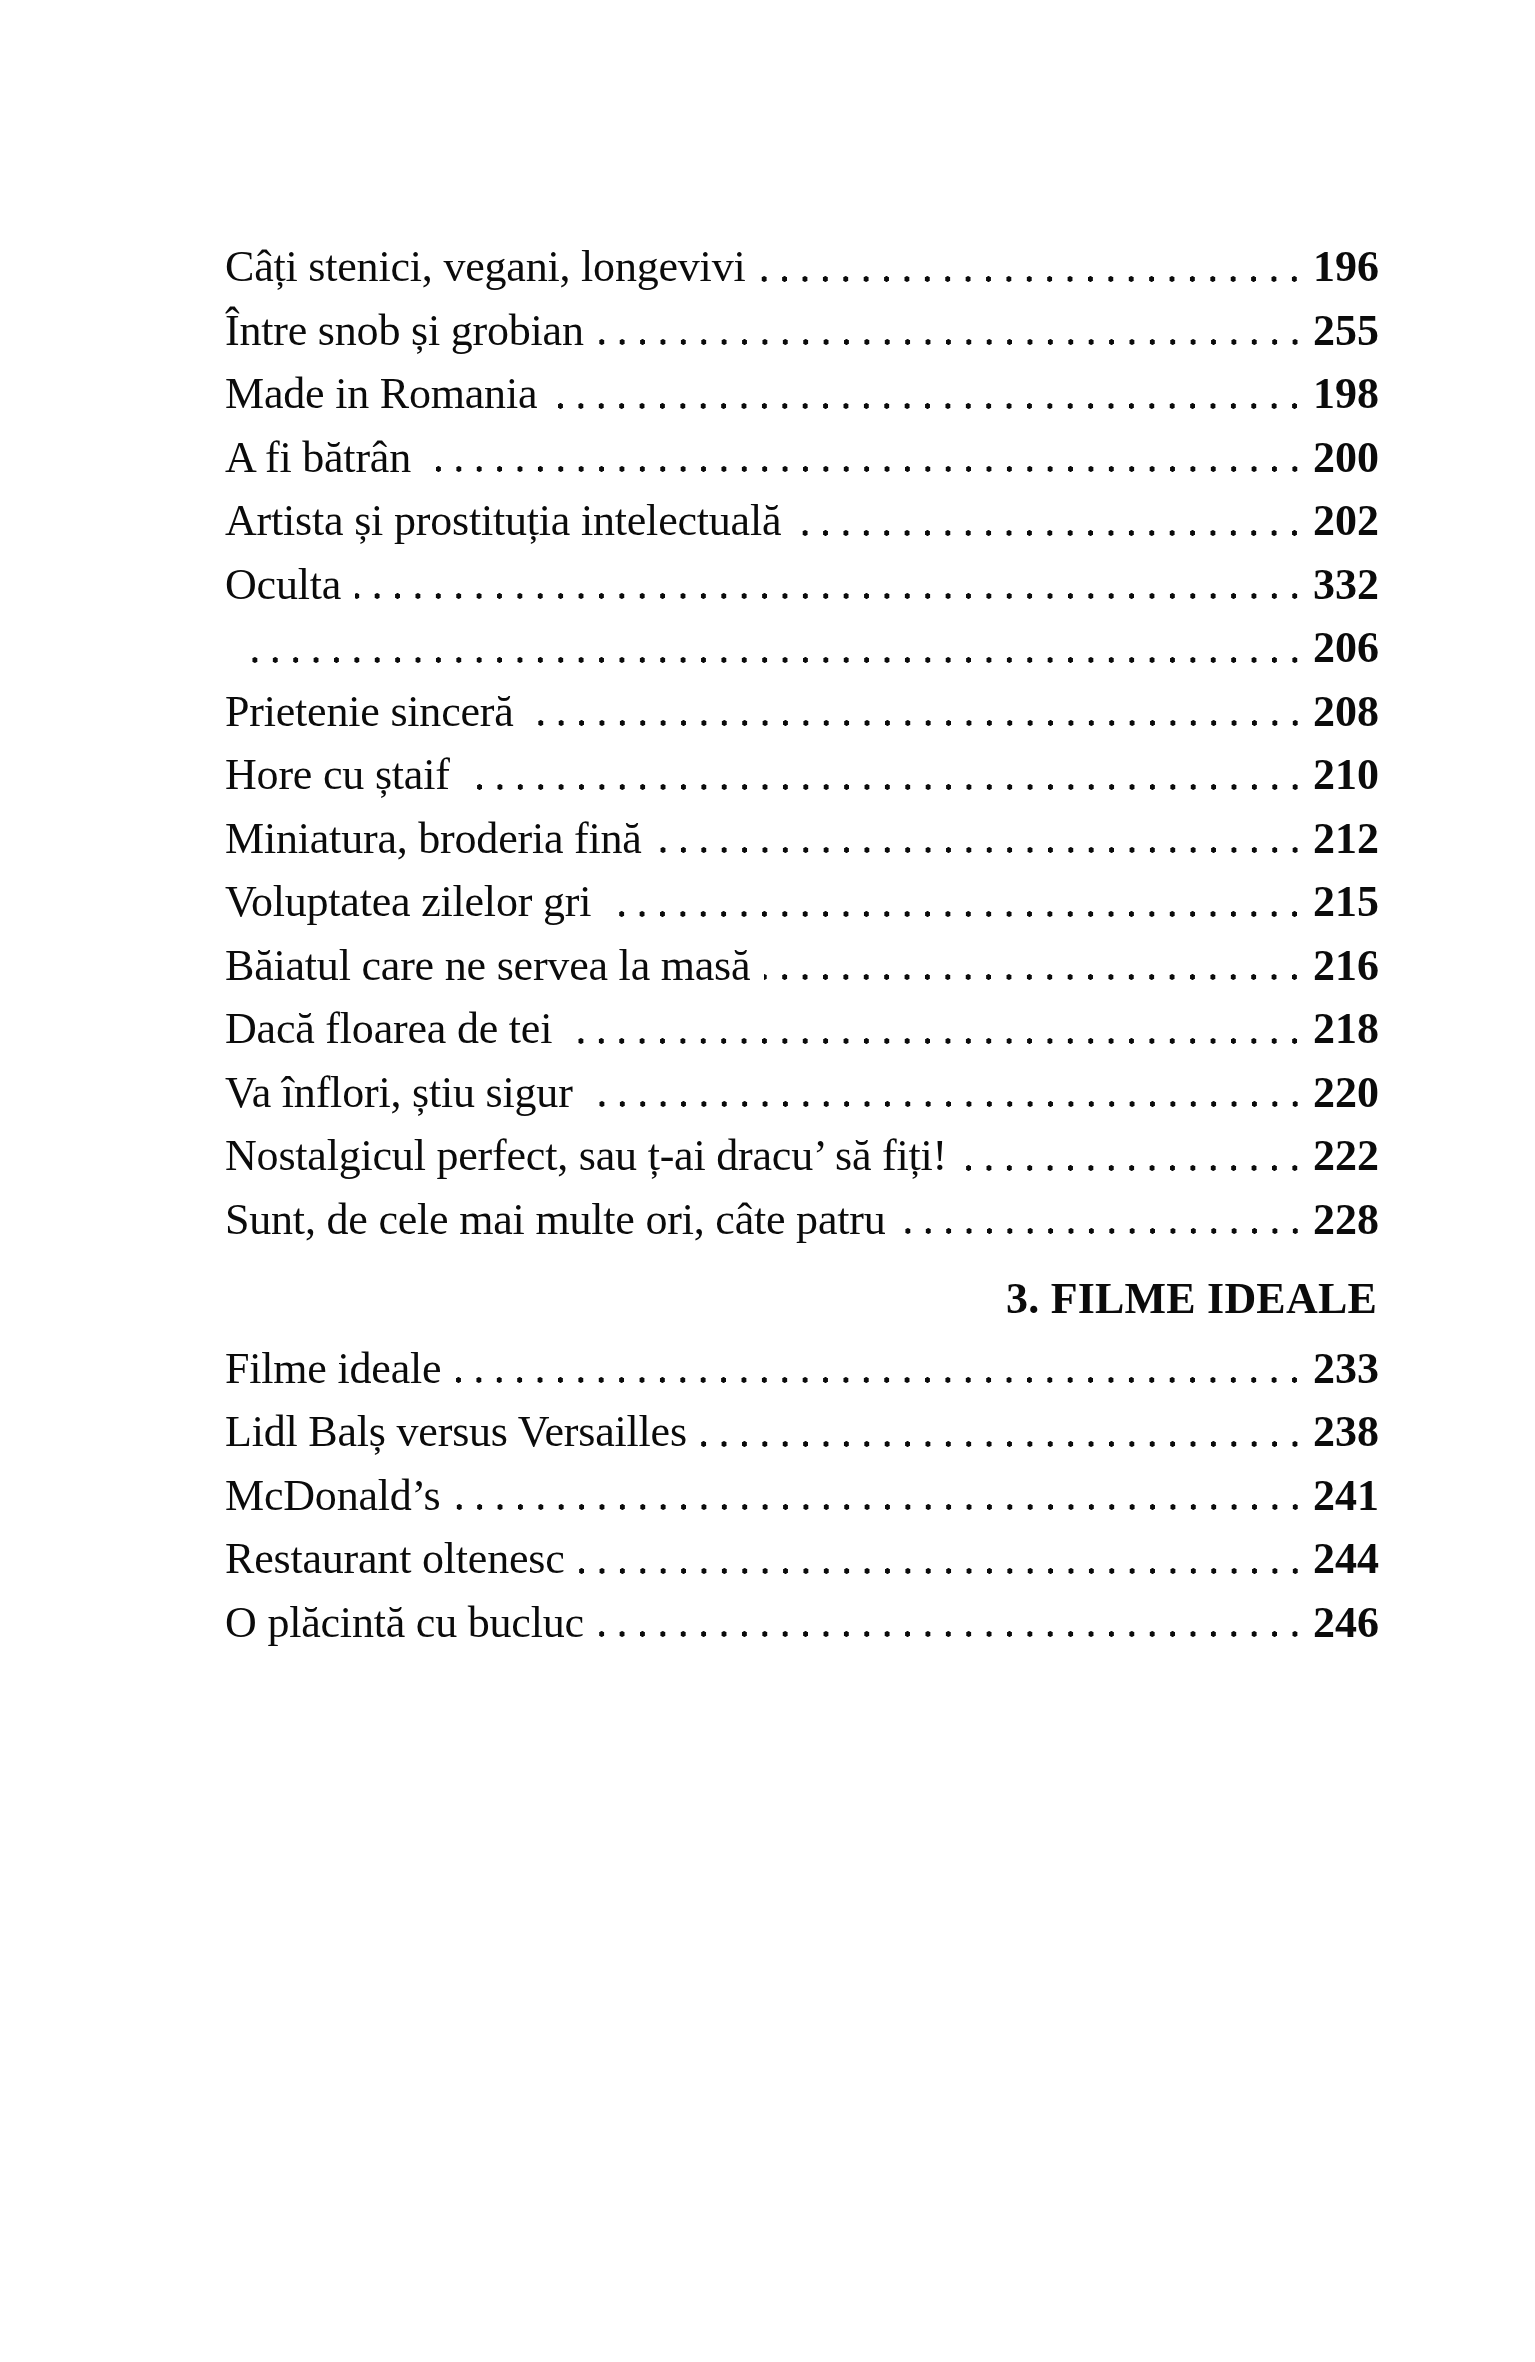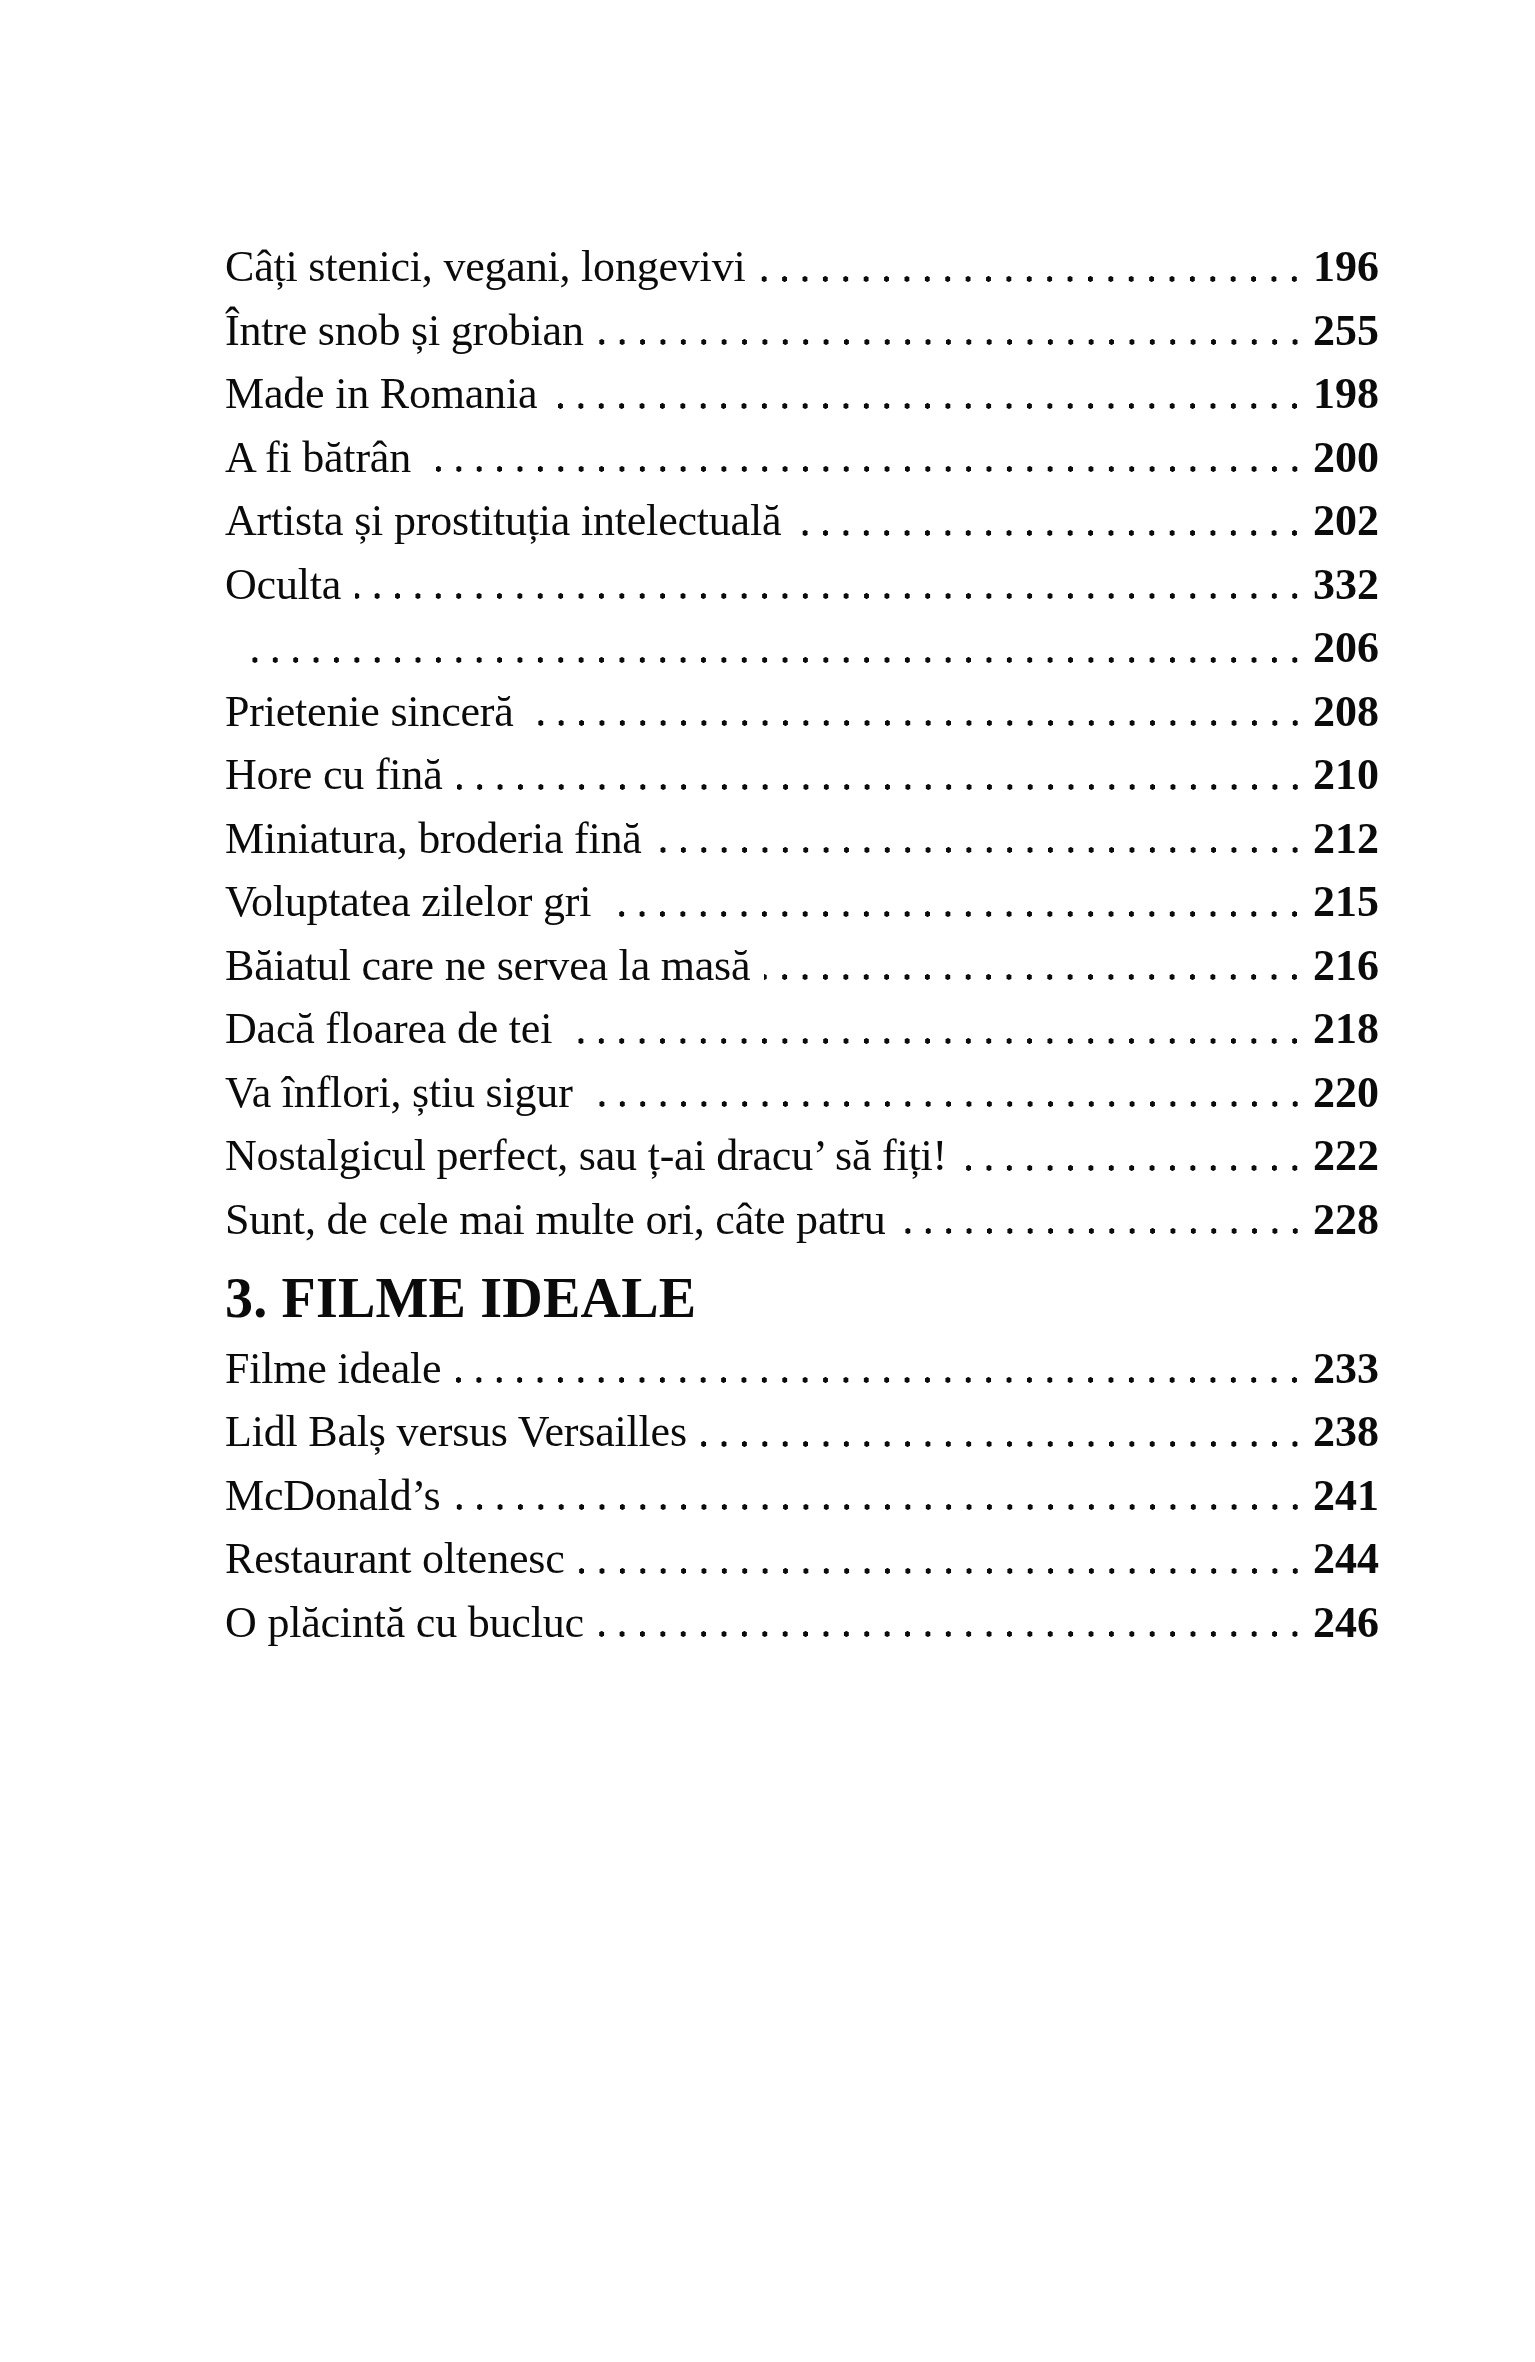--- a/index.html
+++ b/index.html
@@ -47,23 +47,23 @@
     flex: 0 0 auto;
     width: 64px;
     text-align: left;
     font-weight: bold;
   }
   .heading {
     height: 63.5px;
     line-height: 63.5px;
     margin-top: 16px;
     margin-bottom: 6px;
-    font-size: 56px;
+    font-size: 44px;
     font-weight: bold;
-    text-align: left;
+    text-align: right;
     letter-spacing: 0.2px;
   }
 </style>
 </head>
 <body style="background: rgb(255, 255, 255); color: rgb(11, 11, 11);">
 
 <div class="toc" id="toc">
     <div class="row">
       <span class="title">Câți stenici, vegani, longevivi</span>
       <span class="leader"></span>
@@ -97,21 +97,21 @@
     <div class="row">
       <span class="leader"></span>
       <span class="page">206</span>
     </div>
     <div class="row">
       <span class="title">Prietenie sinceră</span>
       <span class="leader"></span>
       <span class="page">208</span>
     </div>
     <div class="row">
-      <span class="title">Hore cu fină</span>
+      <span class="title">Hore cu ștaif</span>
       <span class="leader"></span>
       <span class="page">210</span>
     </div>
     <div class="row">
       <span class="title">Miniatura, broderia fină</span>
       <span class="leader"></span>
       <span class="page">212</span>
     </div>
     <div class="row">
       <span class="title">Voluptatea zilelor gri</span>

